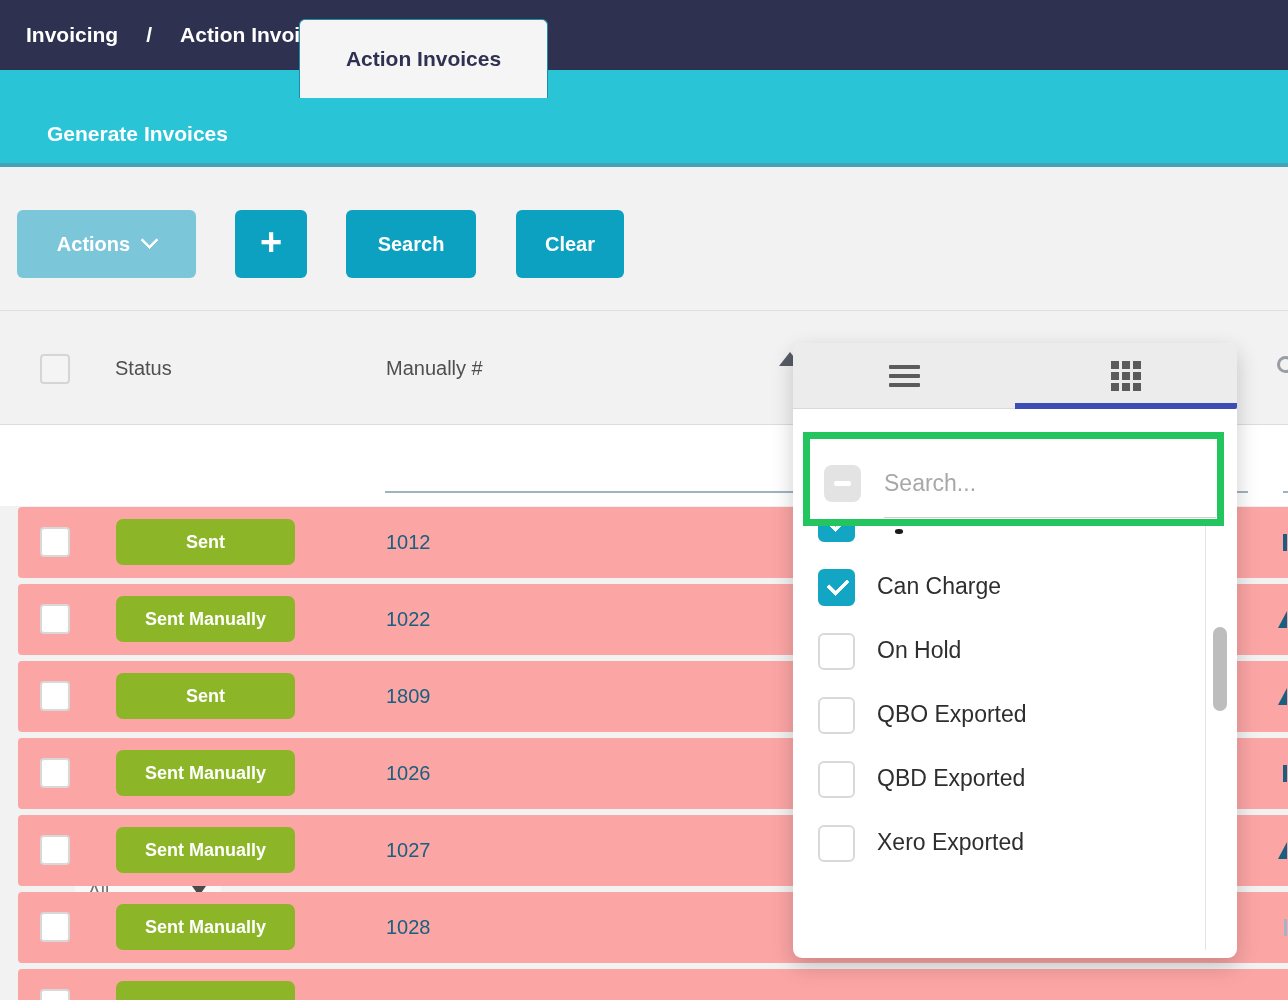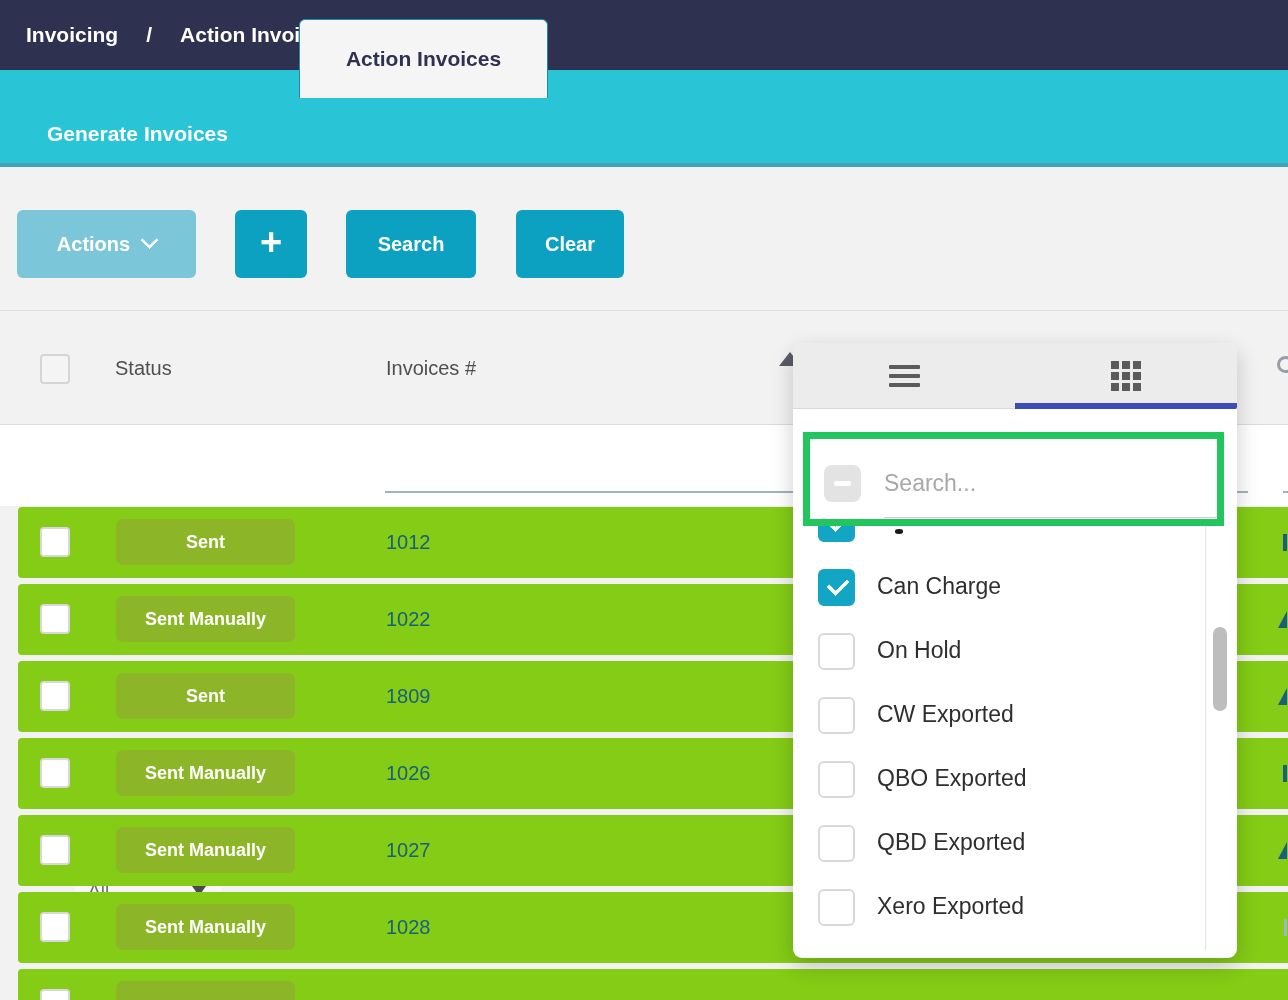--- a/index.html
+++ b/index.html
@@ -38,21 +38,21 @@
   .filter-row { position:absolute; left:0; top:425px; width:1288px; height:81px; background:#FFFFFF; }
   .mini-underline { position:absolute; left:24px; top:490px; width:27px; height:3px; background:#CBCBCB; }
   .status-select { position:absolute; left:75px; top:447px; width:146px; height:37px; background:#F8F8F8; border-radius:5px; display:flex; align-items:center; cursor:pointer; }
   .status-select-value { padding-left:13px; color:#6F6F6F; font-size:19px; }
   .select-caret { position:absolute; right:15px; width:0; height:0; border-left:7px solid transparent; border-right:7px solid transparent; border-top:10px solid #4A4A4A; }
   .invoice-underline { position:absolute; left:385px; top:491px; width:863px; height:2px; background:#9FB3BF; z-index:1; }
   .next-underline-frag { position:absolute; left:1283px; top:491px; width:5px; height:2px; background:#9FB3BF; z-index:1; }
 
   
   .rows { position:absolute; left:18px; top:507px; right:0; z-index:1; }
-  .row { position:relative; height:71px; margin-bottom:6px; background:#84cc16; border-radius:4px 0 0 4px; }
+  .row { position:relative; height:71px; margin-bottom:6px; background:#fca5a5; border-radius:4px 0 0 4px; }
   .row .cb { position:absolute; left:22px; top:20px; width:30px; height:30px; border:2px solid #D8D8D8; border-radius:4px; background:#FFFFFF; cursor:pointer; }
   .row .badge { position:absolute; left:98px; top:12px; width:179px; height:46px; background:#8CB527; border-radius:7px; display:flex; align-items:center; justify-content:center; color:#FFFFFF; font-size:18px; font-weight:bold; }
   .row .inv { position:absolute; left:368px; top:0; height:71px; display:flex; align-items:center; color:#17607F; font-size:20px; font-weight:normal; text-decoration:none; cursor:pointer; }
   .frag { position:absolute; right:1px; top:27px; }
   .frag-stem { width:4px; height:17px; background:#17607F; }
   .frag-slope { width:0; height:0; border-bottom:17px solid #17607F; border-left:9px solid transparent; }
   .frag-faint-stem { width:3px; height:17px; background:#9DB8C4; }
 
   
   .hdr-arc { position:absolute; left:1277px; top:356px; width:17px; height:17px; border:3px solid #999EA4; border-radius:50%; z-index:1; }
@@ -109,21 +109,21 @@
   <button class="btn btn-plus">
       <span>+</span>
     </button>
   <button class="btn btn-search">Search</button>
   <button class="btn btn-clear">Clear</button>
 
   <div class="divider1"></div>
 
   <div class="hdr-cb"></div>
   <div class="hdr-label hdr-status">Status</div>
-  <div class="hdr-label hdr-invoice">Invoices #</div>
+  <div class="hdr-label hdr-invoice">Manually #</div>
   <div class="sort-triangle"></div>
   <div class="hdr-arc"></div>
   <div class="divider2"></div>
 
   <div class="filter-row">
     <div class="mini-underline"></div>
     <div class="status-select">
       <span class="status-select-value">All</span>
       <span class="select-caret"></span>
     </div>
@@ -216,24 +216,20 @@
   <div class="opt checked">
     <span class="ocb"></span>
     <span class="olabel">Can Charge</span>
   </div>
 
   <div class="opt">
     <span class="ocb"></span>
     <span class="olabel">On Hold</span>
   </div>
 
-  <div class="opt">
-    <span class="ocb"></span>
-    <span class="olabel">CW Exported</span>
-  </div>
 
   <div class="opt">
     <span class="ocb"></span>
     <span class="olabel">QBO Exported</span>
   </div>
 
   <div class="opt">
     <span class="ocb"></span>
     <span class="olabel">QBD Exported</span>
   </div>

